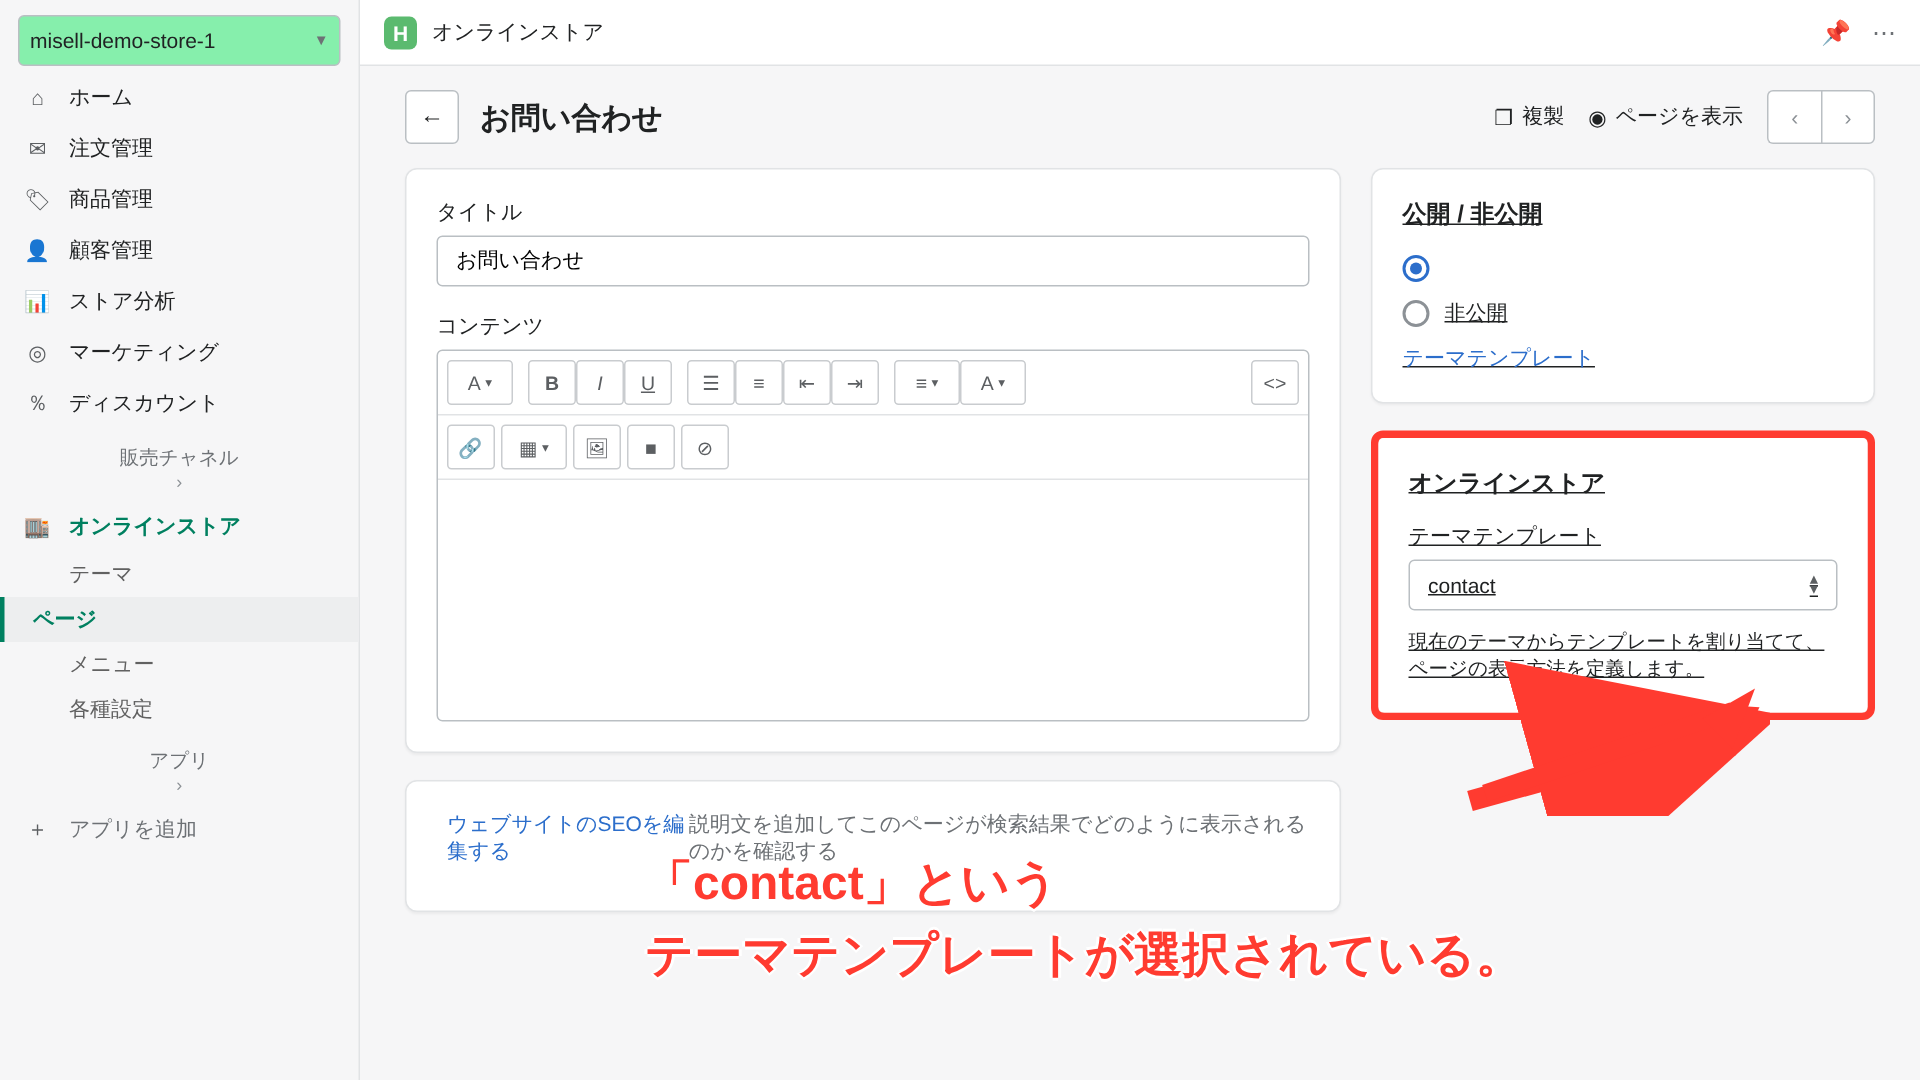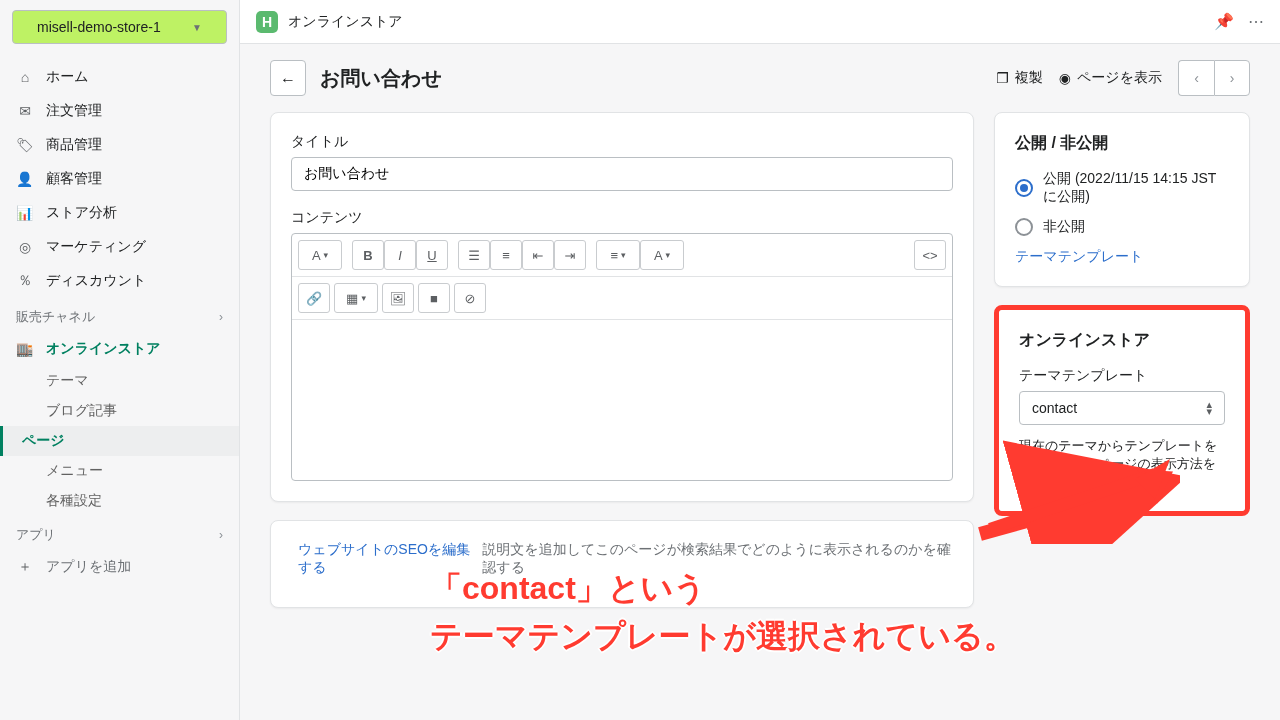--- a/index.html
+++ b/index.html
@@ -1,25 +1,25 @@
 <!DOCTYPE html>
 <html><head>
 <meta charset="utf-8">
 <style>
 * { box-sizing: border-box; margin: 0; padding: 0; }
 body { font-family: -apple-system, BlinkMacSystemFont, "Segoe UI", sans-serif; font-size: 14px; color: #202223; background: #f6f6f7; display: flex; height: 720px; width: 1280px; overflow: hidden; }
 
 .sidebar { width: 240px; background: #f6f6f7; border-right: 1px solid #e1e3e5; display: flex; flex-direction: column; padding: 10px 0; }
-.store-select { margin: 0 12px 16px; padding: 8px 24px; border: 1px solid #babfc3; border-radius: 4px; background: #bef264; display: flex; align-items: center; justify-content: space-between; cursor: pointer; }
+.store-select { margin: 0 12px 4px; padding: 8px 7px; border: 1px solid #babfc3; border-radius: 4px; background: #86efac; display: flex; align-items: center; justify-content: space-between; cursor: pointer; }
 .store-select .caret { font-size: 10px; color: #6d7175; }
 
 .nav-item { display: flex; align-items: center; gap: 12px; padding: 8px 16px; color: #202223; cursor: pointer; font-size: 14px; }
 .nav-item .icon { width: 18px; height: 18px; color: #5c5f62; display: inline-flex; align-items: center; justify-content: center; }
 
-.section-header { display: flex; align-items: center; justify-content: space-between; padding: 10px 16px 6px; color: #6d7175; font-size: 13px; }
+.section-header { display: flex; align-items: center; justify-content: space-between; padding: 10px 16px 6px; color: #6d7175; font-size: 13px; flex-direction: column; }
 .section-header .chev { font-size: 12px; color: #8c9196; }
 
 .nav-sub { padding: 6px 16px 6px 46px; color: #616161; font-size: 14px; cursor: pointer; }
 .nav-sub.active { background: #edeeef; color: #008060; font-weight: 600; border-left: 3px solid #008060; padding-left: 19px; }
 .nav-item.active { color: #008060; font-weight: 600; }
 .nav-item.active .icon { color: #008060; }
 
 .main { flex: 1; display: flex; flex-direction: column; }
 .topbar { height: 44px; background: #fff; border-bottom: 1px solid #e1e3e5; display: flex; align-items: center; padding: 0 16px; gap: 10px; }
 .topbar .logo { width: 22px; height: 22px; background: #5bba6f; border-radius: 5px; display: inline-flex; align-items: center; justify-content: center; color: #fff; font-weight: bold; font-size: 14px; }
@@ -33,21 +33,21 @@
 .page-title { font-size: 20px; font-weight: 600; }
 .header-actions { margin-left: auto; display: flex; align-items: center; gap: 16px; }
 .header-action { display: inline-flex; align-items: center; gap: 6px; cursor: pointer; color: #202223; font-size: 14px;}
 .arrow-btn { width: 36px; height: 36px; border: 1px solid #babfc3; border-radius: 4px; background: #fff; display: flex; align-items: center; justify-content: center; cursor: pointer; color: #8c9196; }
 .arrow-group { display: flex; gap: 0; }
 .arrow-group .arrow-btn:first-child { border-radius: 4px 0 0 4px; border-right: 0; }
 .arrow-group .arrow-btn:last-child { border-radius: 0 4px 4px 0; }
 
 .cols { display: flex; gap: 20px; align-items: flex-start; }
 .col-main { flex: 1; }
-.col-side { width: 256px; }
+.col-side { width: 336px; text-decoration: underline; }
 
 .card { background: #fff; border: 1px solid #e1e3e5; border-radius: 8px; padding: 20px; margin-bottom: 18px; box-shadow: 0 1px 2px rgba(0,0,0,.05); }
 .card-label { font-size: 14px; color: #202223; margin-bottom: 6px; display:block;}
 .card-title { font-size: 16px; font-weight: 600; margin-bottom: 16px; }
 .text-input { width: 100%; padding: 8px 12px; border: 1px solid #babfc3; border-radius: 4px; font-size: 14px; }
 
 .rte { border: 1px solid #babfc3; border-radius: 4px; }
 .rte-toolbar { display: flex; flex-wrap: wrap; border-bottom: 1px solid #e1e3e5; padding: 6px; gap: 4px; align-items:center;}
 .rte-group { display: flex; gap: 0; margin-right: 6px; }
 .rte-btn { width: 32px; height: 30px; display: inline-flex; align-items: center; justify-content: center; border: 1px solid #c9cccf; background: #fff; border-radius: 3px; font-size: 13px; color: #5c5f62; cursor: pointer; }
@@ -122,21 +122,20 @@
 
   <div class="section-header">
     <span>販売チャネル</span>
     <span class="chev">›</span>
   </div>
   <div class="nav-item active">
       <span class="icon">🏬</span>
       <span>オンラインストア</span>
     </div>
   <div class="nav-sub">テーマ</div>
-  <div class="nav-sub">ブログ記事</div>
   <div class="nav-sub active">ページ</div>
   <div class="nav-sub">メニュー</div>
   <div class="nav-sub">各種設定</div>
 
   <div class="section-header">
     <span>アプリ</span>
     <span class="chev">›</span>
   </div>
   <div class="nav-item">
       <span class="icon">＋</span>
@@ -263,21 +262,20 @@
           <span class="seo-desc">説明文を追加してこのページが検索結果でどのように表示されるのかを確認する</span>
         </div>
 
       </div>
 
       <div class="col-side">
         <div class="card">
           <div class="card-title">公開 / 非公開</div>
           <div class="radio-row">
             <span class="radio checked"></span>
-            <span>公開 (2022/11/15 14:15 JSTに公開)</span>
           </div>
           <div class="radio-row">
             <span class="radio"></span>
             <span>非公開</span>
           </div>
           <span class="link-text">テーマテンプレート</span>
         </div>
 
         <div class="highlight-box">
           <div class="card">

